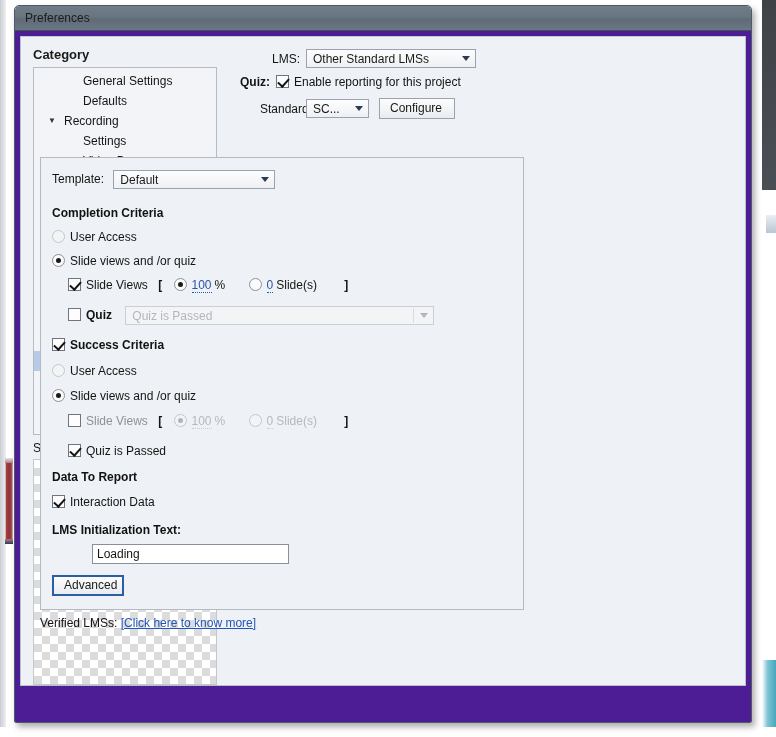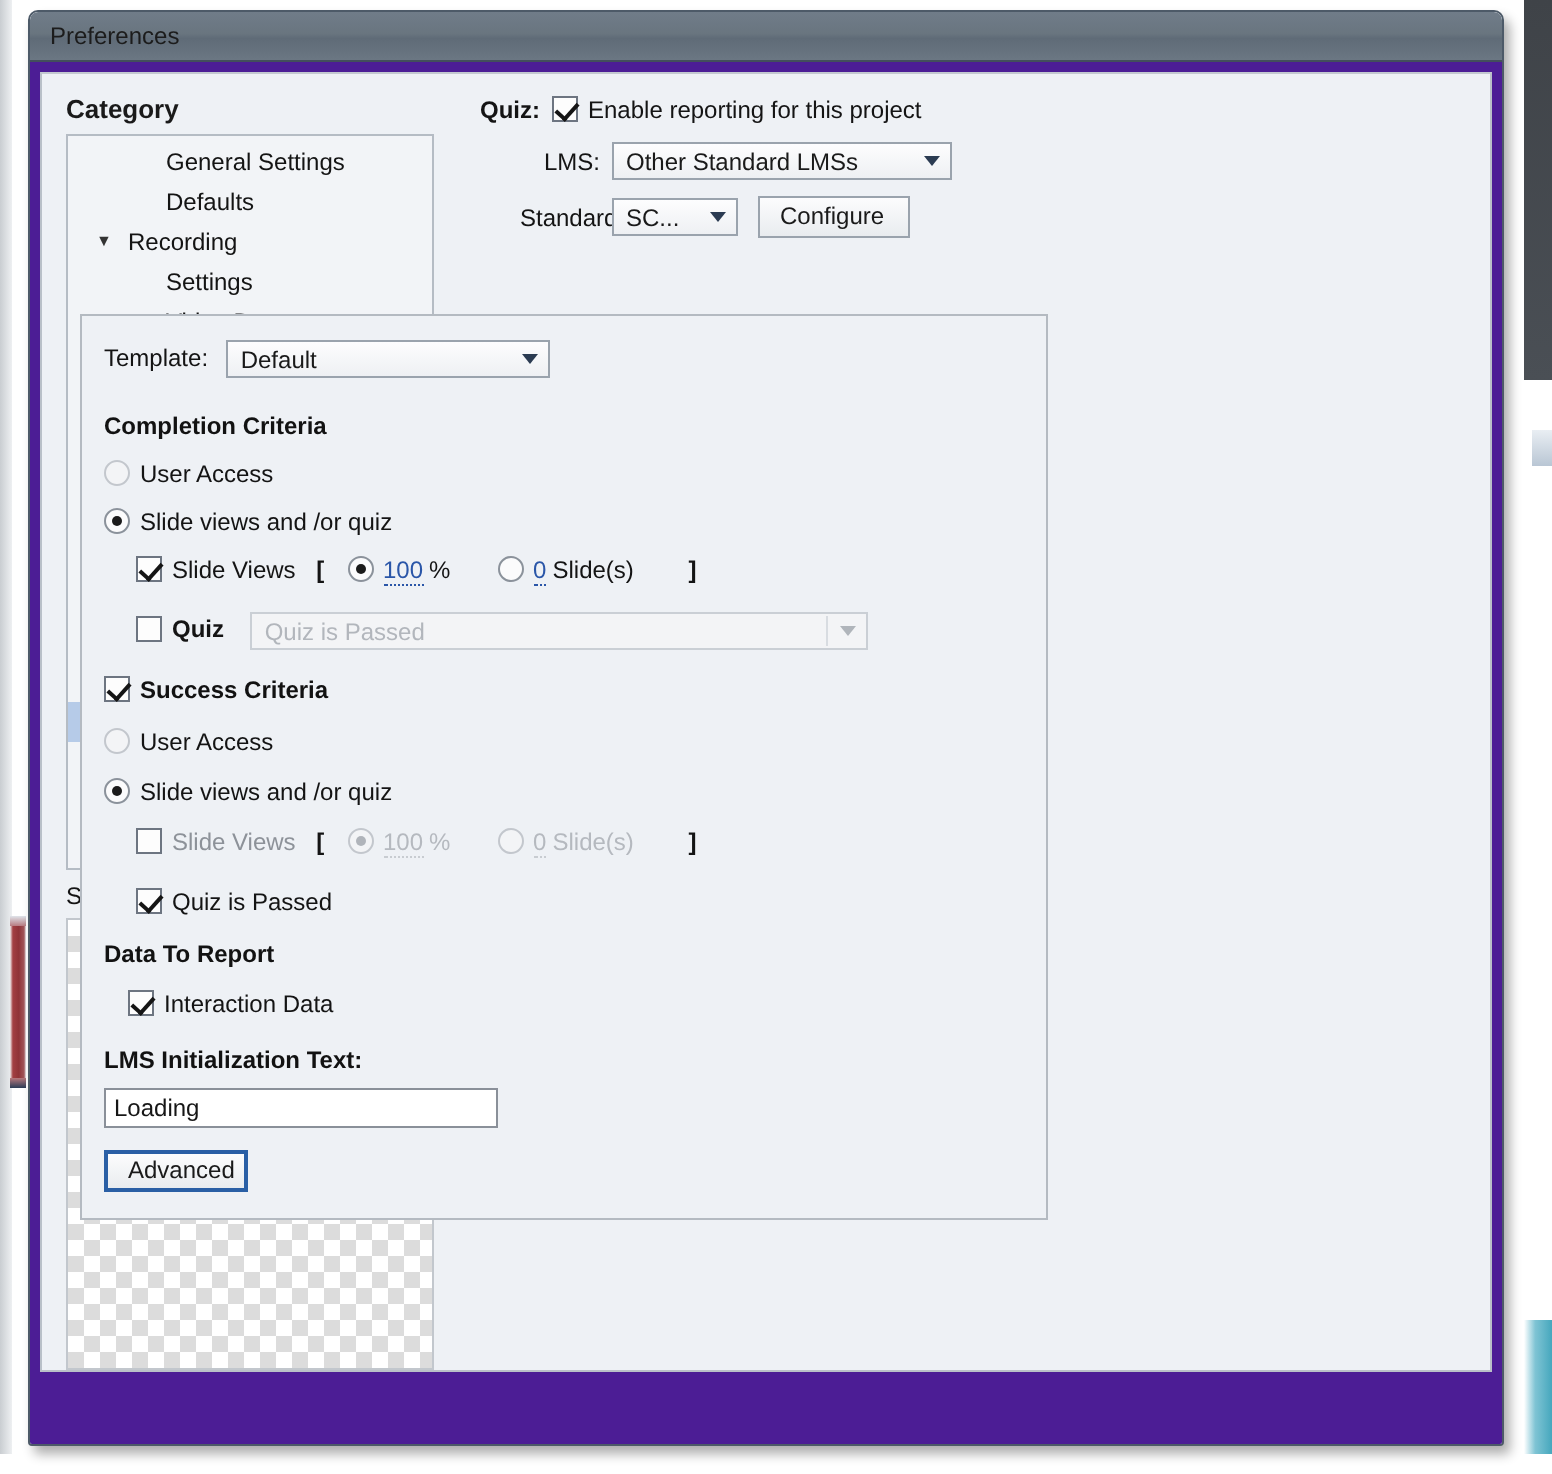--- a/index.html
+++ b/index.html
@@ -158,20 +158,21 @@
     cursor:default;
   }
   .btn.focus { border:2px solid #2a5fa5; line-height:17px; }
 
   
   .tinput {
     display:inline-block; height:20px; line-height:18px;
     border:1px solid #8a9099; background:#ffffff;
     font-size:12px; color:#161616; padding:0 4px;
     font-family:"Liberation Sans", sans-serif;
+    margin-left:40px;
   }
 
   
   #groupbox {
     position:absolute; left:19px; top:120px;
     width:484px; height:453px;
     border:1px solid #b4bac1;
     background:#eef1f5;
   }
   .hot { color:#2a56a8; border-bottom:1px dotted #2a56a8; }
@@ -265,32 +266,32 @@
           <div class="tree-row lvl1">
             <span class="txt">Default Labels</span>
           </div>
         </div>
 
       <div id="styles-label">Styles Preview</div>
       <div id="styles-box"></div>
 
       <div id="right">
 
-        <div class="row" style="height:22px;">
-          <span class="lbl lbl-bold" style="position:absolute;left:14px;top:3px;">Quiz:</span>
-          <span style="position:absolute;left:50px;top:3px;">
-            <span class="cb checked"></span><span class="lbl">Enable reporting for this project</span>
-          </span>
-        </div>
-
         <div class="row" style="height:27px;">
           <span class="lbl" style="position:absolute;left:46px;top:7px;">LMS:</span>
           <span class="dd" id="lms-dd" style="position:absolute;left:80px;top:4px;width:170px;">
             <span>Other Standard LMSs</span>
             <span class="arrow"></span>
+          </span>
+        </div>
+
+        <div class="row" style="height:22px;">
+          <span class="lbl lbl-bold" style="position:absolute;left:14px;top:3px;">Quiz:</span>
+          <span style="position:absolute;left:50px;top:3px;">
+            <span class="cb checked"></span><span class="lbl">Enable reporting for this project</span>
           </span>
         </div>
 
         <div class="row" style="height:30px;">
           <span class="lbl" style="position:absolute;left:34px;top:8px;">Standard:</span>
           <span class="dd" style="position:absolute;left:80px;top:5px;width:63px;">
             <span>SC...</span>
             <span class="arrow"></span>
           </span>
           <span class="btn" style="position:absolute;left:153px;top:4px;width:76px;">Configure</span>
@@ -362,30 +363,34 @@
           </span>
           <span class="lbl" style="margin-left:24px;font-weight:bold;">]</span>
         </div>
 
         <div style="position:absolute;left:27px;top:286px;">
           <span class="cb checked"></span><span class="lbl">Quiz is Passed</span>
         </div>
 
         <div style="position:absolute;left:11px;top:312px;font-weight:bold;font-size:12px;color:#121212;">Data To Report</div>
 
-        <div style="position:absolute;left:23px;top:337px;">
+        <div style="position:absolute;left:11px;top:337px;">
           <span class="cb checked"></span><span class="lbl">Interaction Data</span>
         </div>
 
         <div style="position:absolute;left:11px;top:365px;font-weight:bold;font-size:12px;color:#121212;">LMS Initialization Text:</div>
         <input class="tinput" id="lms-init-input" style="position: absolute; left: 11px; top: 386px; width: 197px;" value="Loading">
 
         <span class="btn focus" style="position:absolute;left:11px;top:417px;width:72px;height:21px;">Advanced</span>
       </div>
 
+      <div id="verified">
+        <span>Verified LMSs:</span>
+        <a href="#">[Click here to know more]</a>
+      </div>
     </div>
 
     <div id="footer">
       
       
       
     </div>
   </div>
 </div>
 

